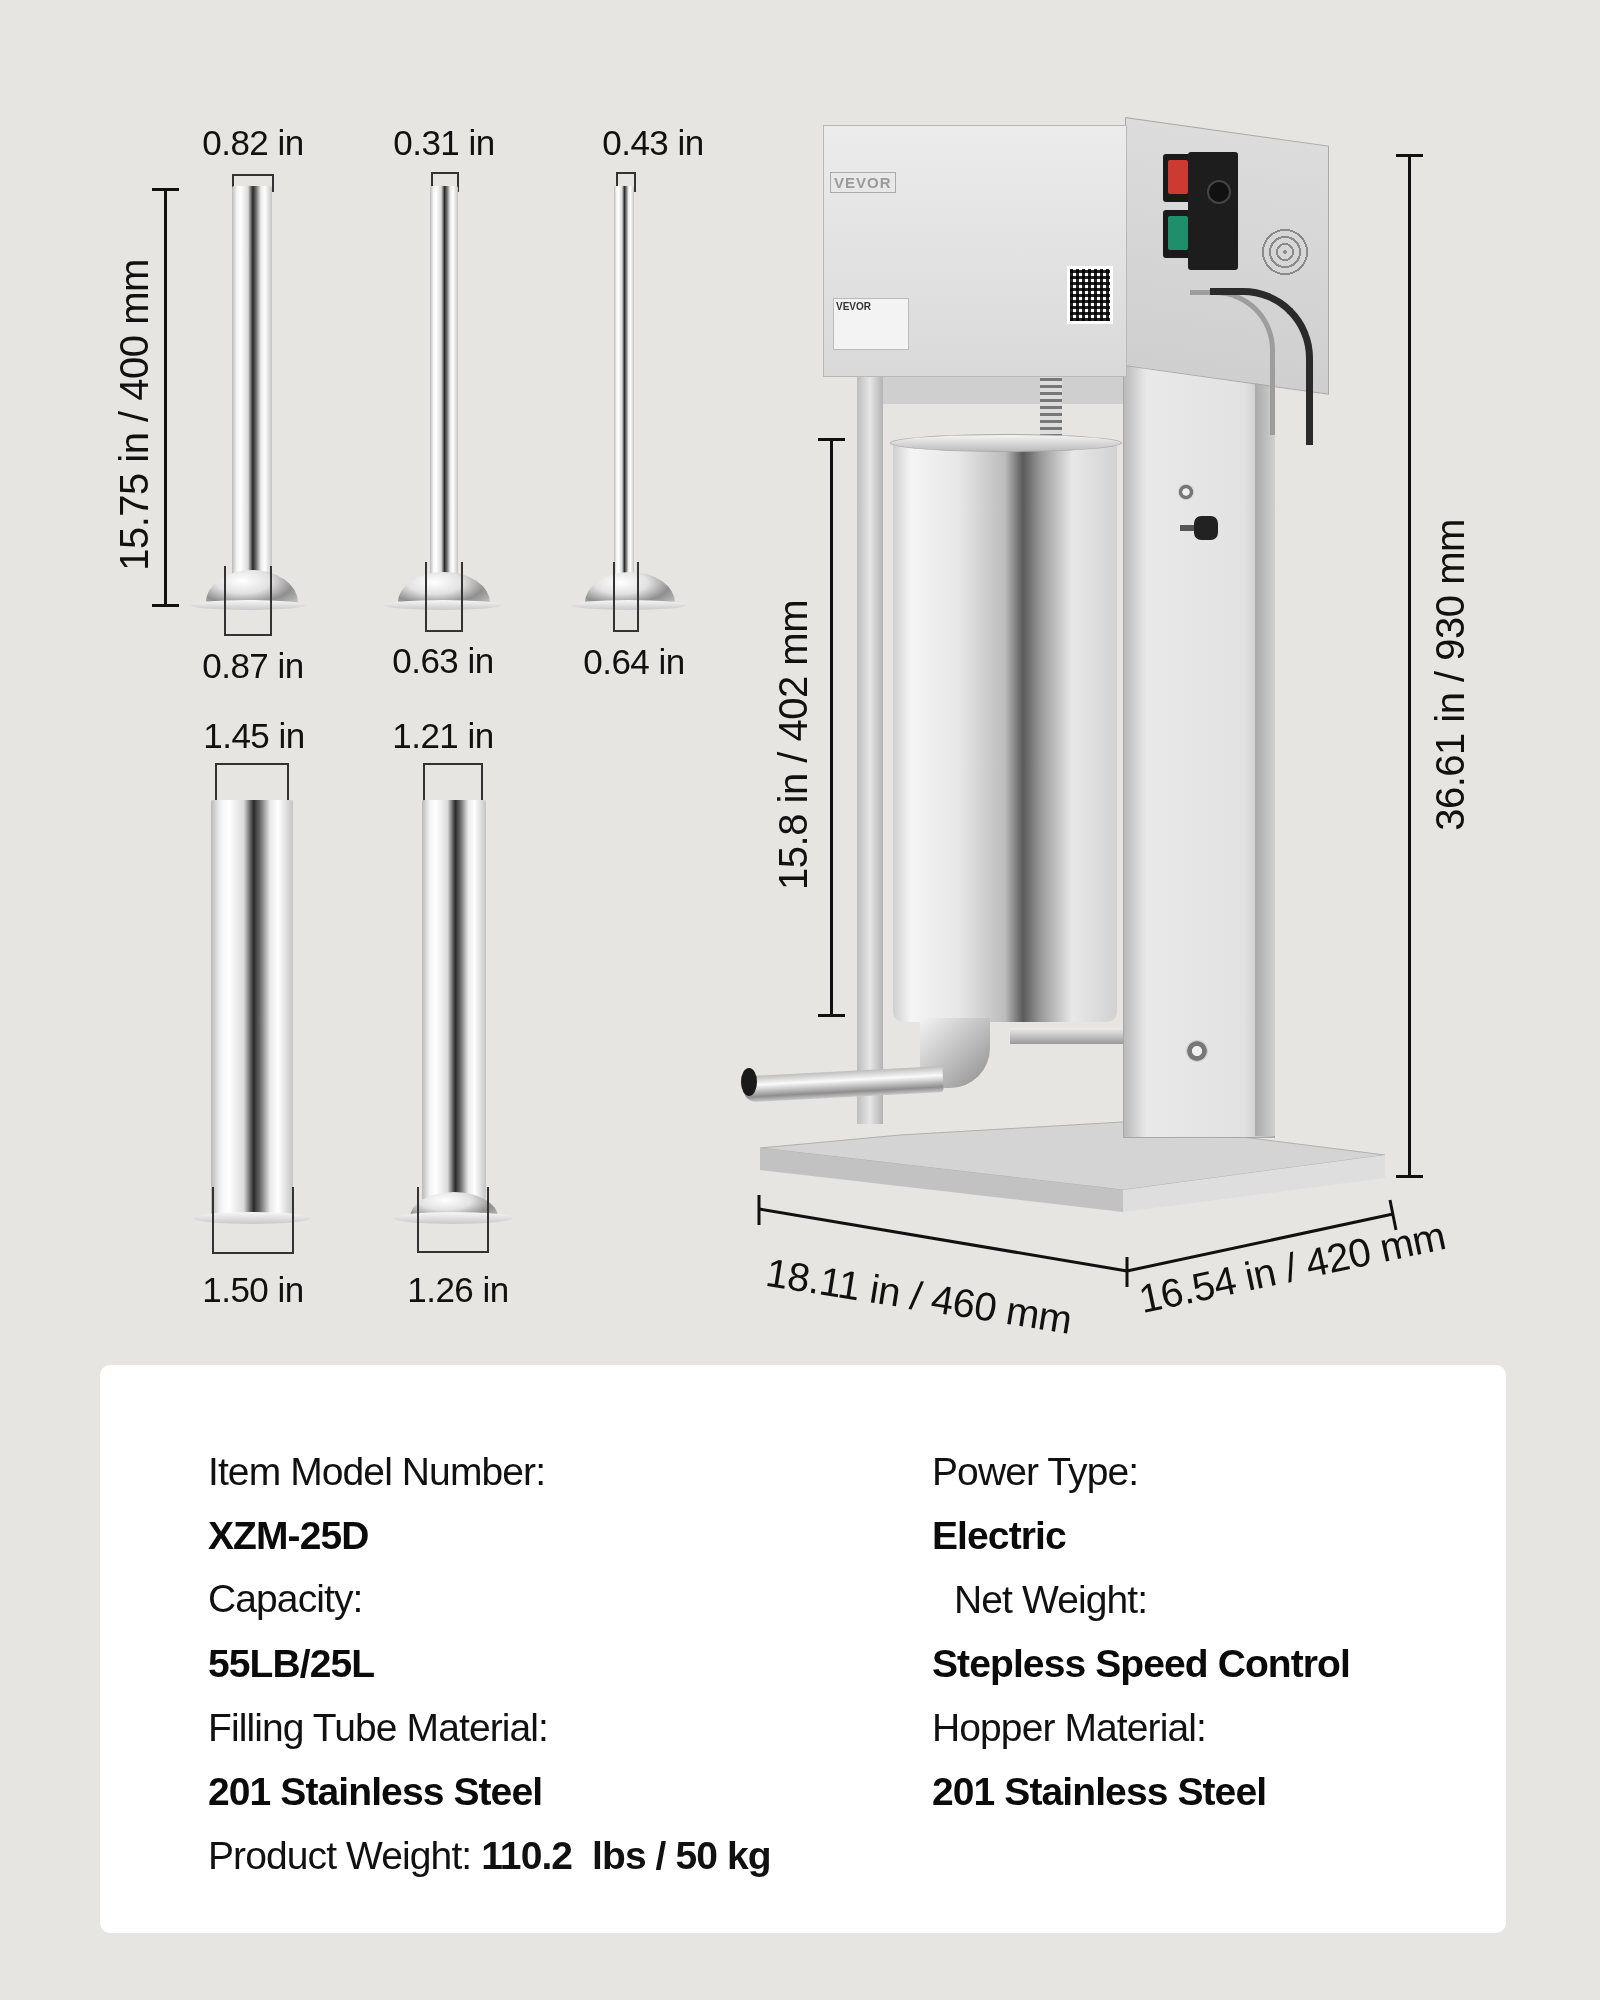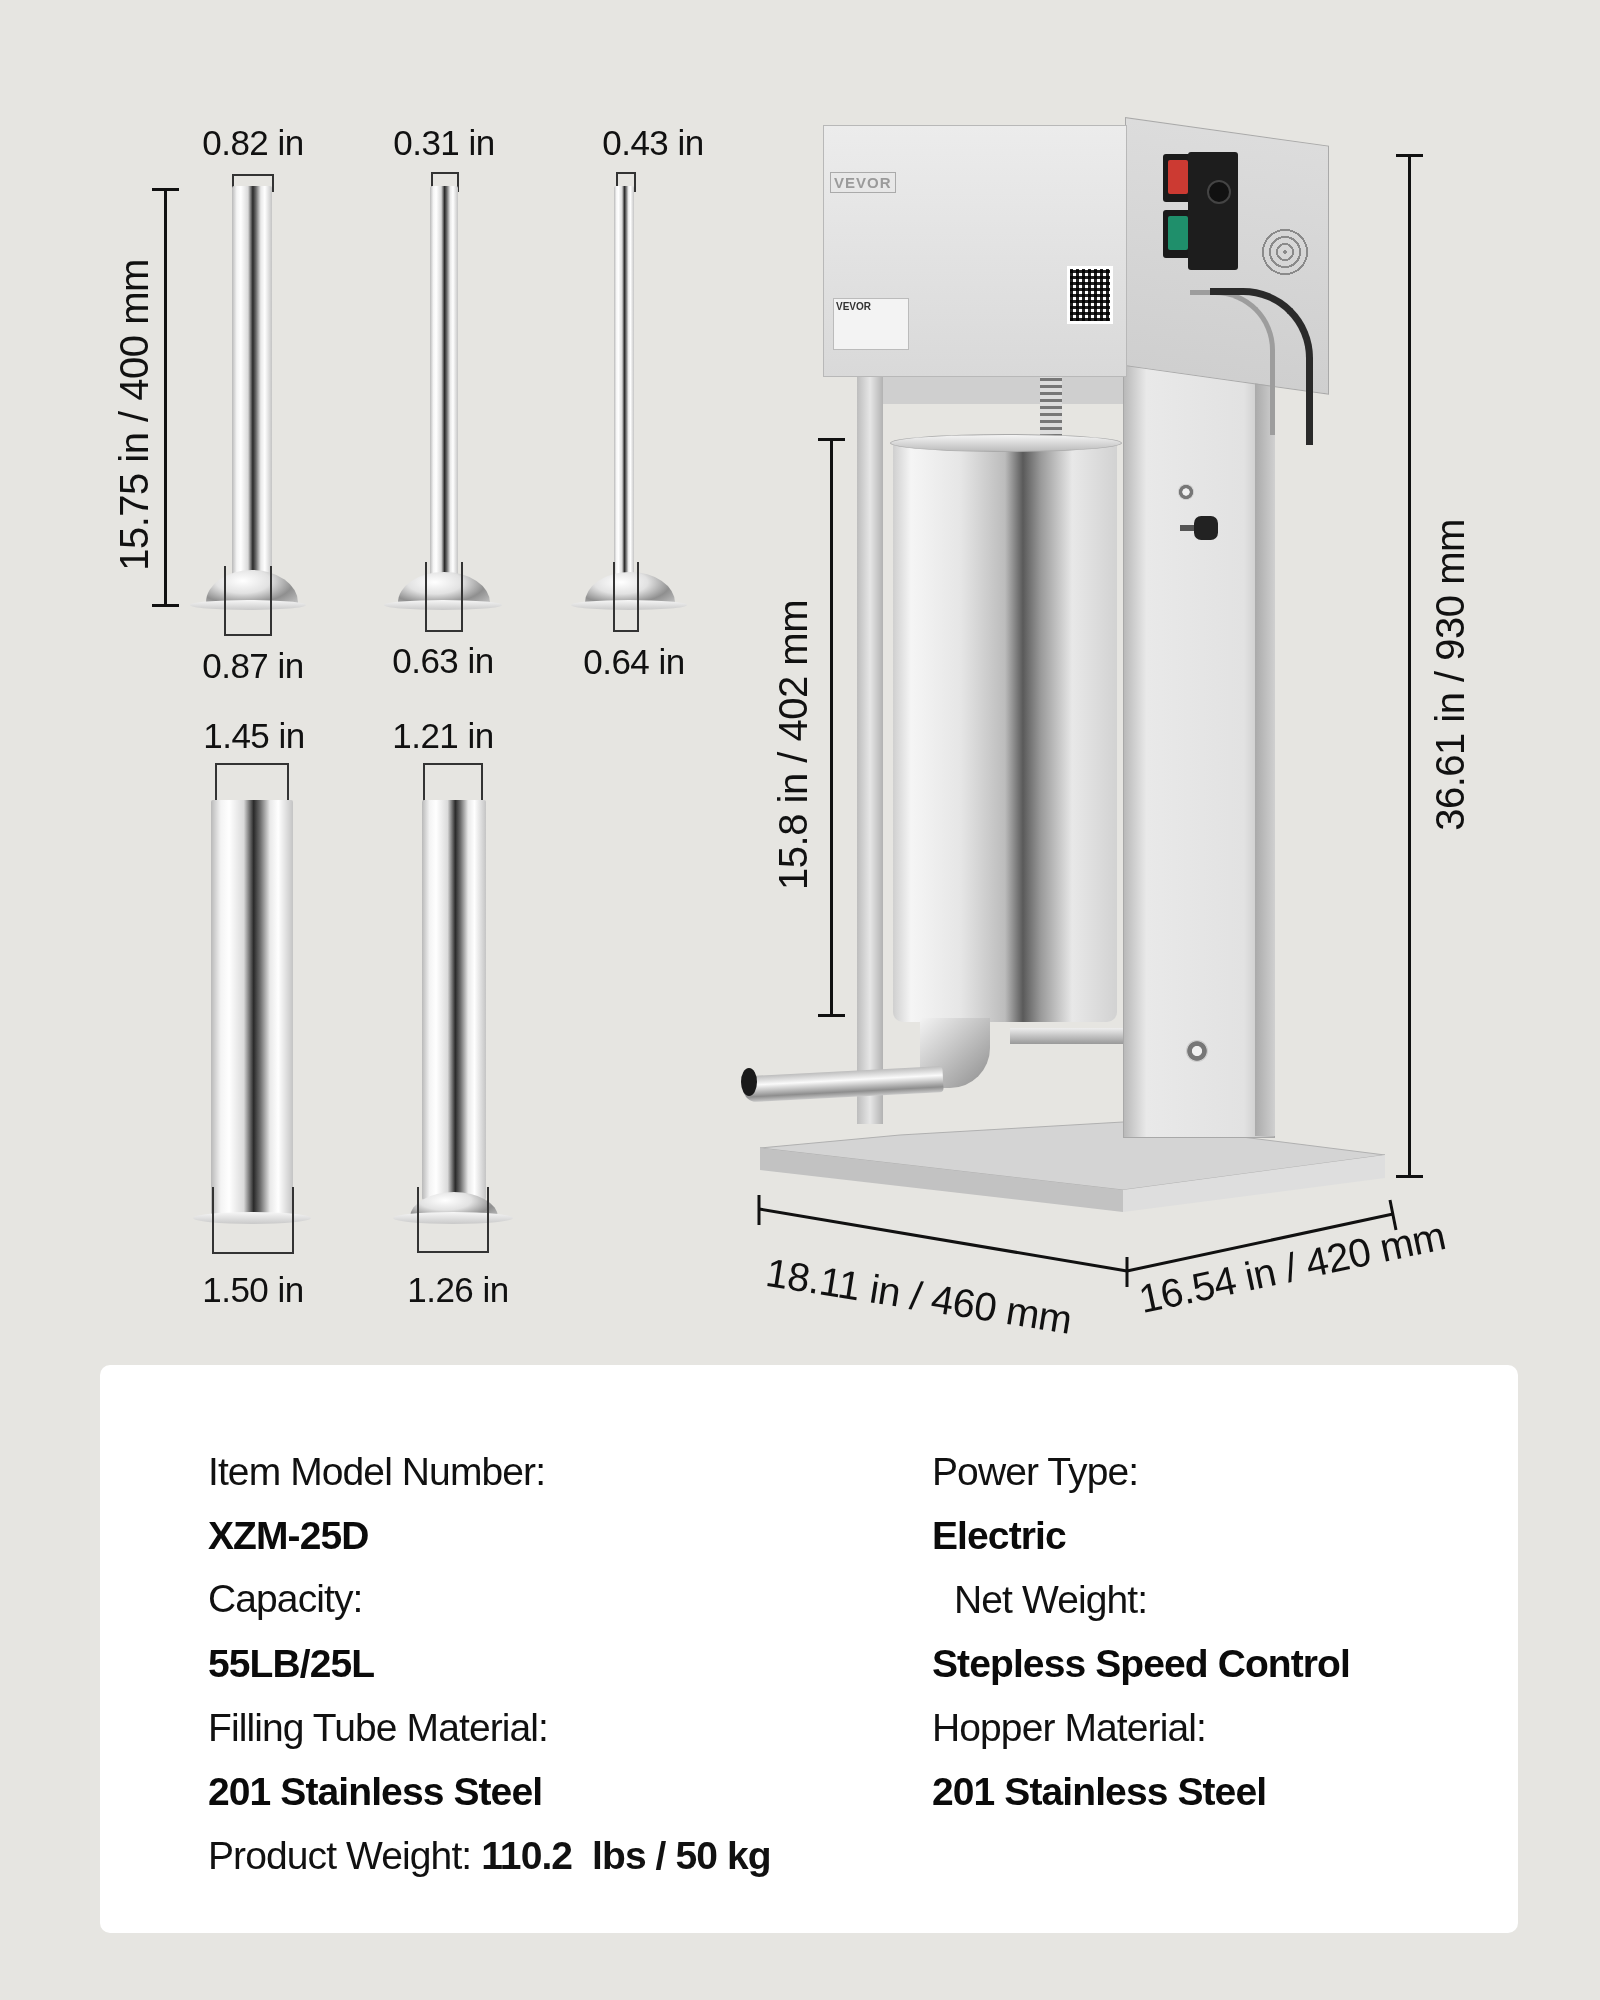--- a/index.html
+++ b/index.html
@@ -81,21 +81,21 @@
   .hopper-rim { position:absolute; left:890px; top:434px; width:230px; height:16px; border-radius:50%; background: linear-gradient(180deg,#f5f5f5,#bdbdbd); border:1px solid #aaa; }
   .cross-bar { position:absolute; left:1010px; top:1028px; width:113px; height:16px; background: linear-gradient(180deg,#eee,#999); }
   .elbow { position:absolute; left:920px; top:1018px; width:70px; height:70px; border-radius: 0 0 40px 0; background: linear-gradient(135deg,#f3f3f3,#8d8d8d); }
   .outlet { position:absolute; left:743px; top:1066px; width:200px; height:26px; border-radius: 13px 4px 4px 13px;
       background: linear-gradient(180deg,#bdbdbd,#fafafa 35%,#8e8e8e 80%,#c8c8c8); transform: rotate(-3deg); transform-origin: right center; }
   .outlet-mouth { position:absolute; left:741px; top:1068px; width:16px; height:28px; border-radius:50%; background:#1a1a1a; }
 
   .base-top { position:absolute; left:760px; top:1110px; width:625px; height:70px; }
   .base-top svg { overflow: visible; }
 
-  .card { position:absolute; left:100px; top:1365px; width:1406px; height:568px; background:#ffffff; border-radius:10px;padding-left:12px; }
+  .card { position:absolute; left:100px; top:1365px; width:1406px; height:568px; background:#ffffff; border-radius:10px; }
   .spec { position:absolute; font-size: 39px; letter-spacing: -0.9px; white-space: nowrap; line-height: 1; }
   .spec.label { font-weight: normal; color:#111; }
   .spec.value { font-weight: bold; color:#0b0b0b; }
 </style>
 </head>
 <body>
 
 <div>
 
   <div class="dimv" style="left:164px; top:188px; height:419px;"></div>

